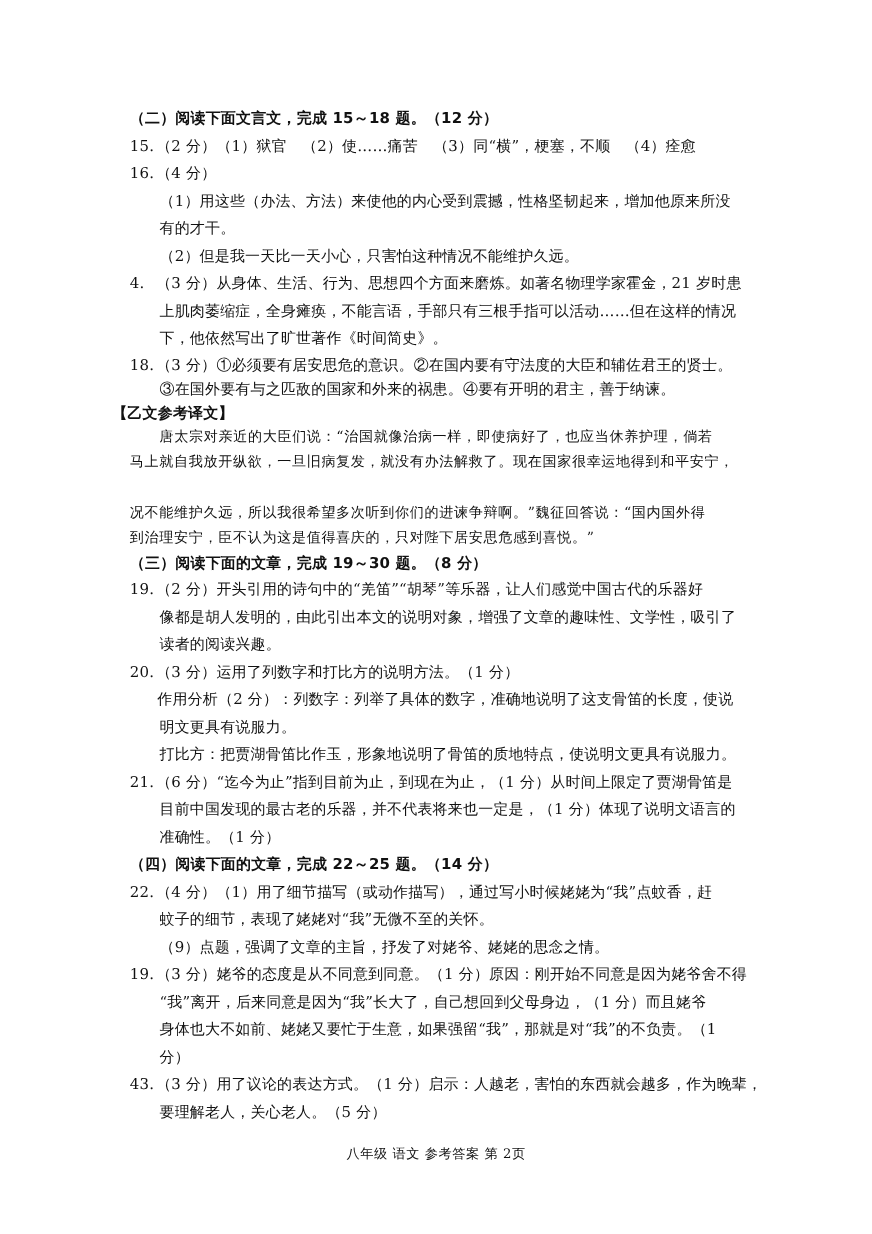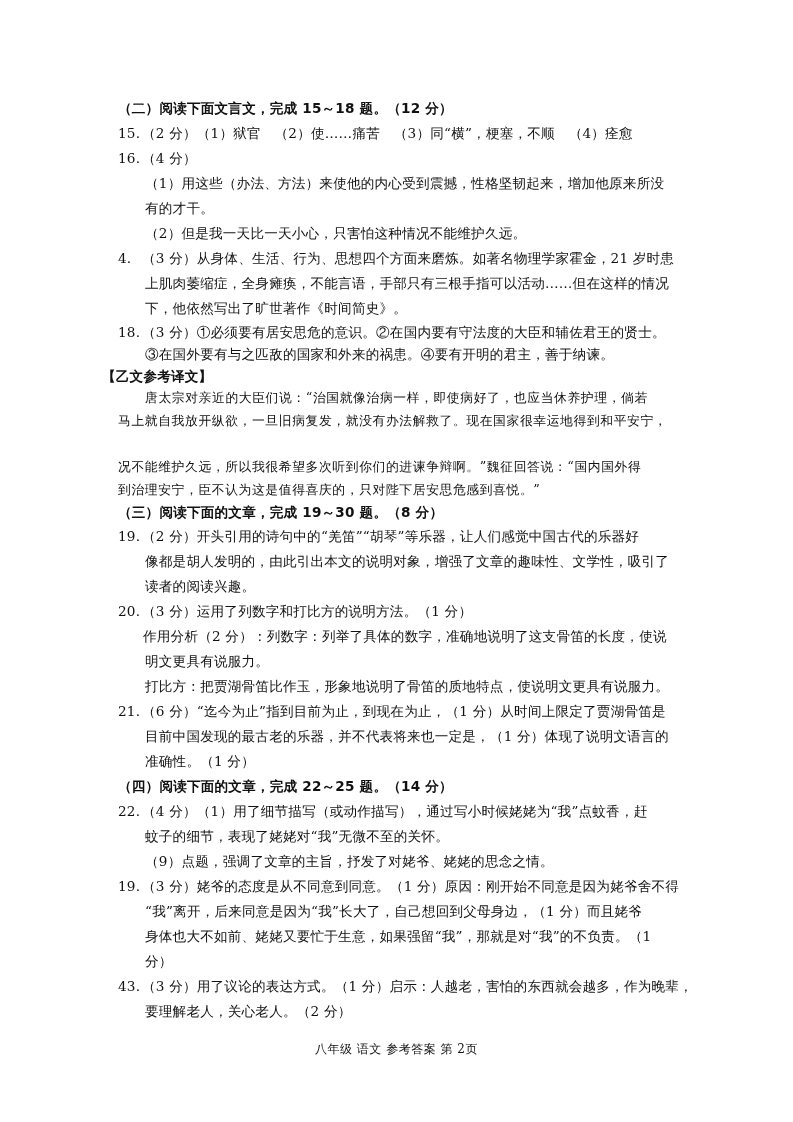--- a/index.html
+++ b/index.html
@@ -59,16 +59,16 @@
   <div class="line" style="left:118px;top:802px;"><span class="num">22.</span><span>（4 分）（1）用了细节描写（或动作描写），通过写小时候姥姥为“我”点蚊香，赶</span></div>
   <div class="line" style="left:145px;top:827px;">蚊子的细节，表现了姥姥对“我”无微不至的关怀。</div>
   <div class="line" style="left:145px;top:852px;">（9）点题，强调了文章的主旨，抒发了对姥爷、姥姥的思念之情。</div>
 
   <div class="line" style="left:118px;top:877px;"><span class="num">19.</span><span>（3 分）姥爷的态度是从不同意到同意。（1 分）原因：刚开始不同意是因为姥爷舍不得</span></div>
   <div class="line" style="left:145px;top:902px;">“我”离开，后来同意是因为“我”长大了，自己想回到父母身边，（1 分）而且姥爷</div>
   <div class="line" style="left:145px;top:927px;">身体也大不如前、姥姥又要忙于生意，如果强留“我”，那就是对“我”的不负责。（1</div>
   <div class="line" style="left:145px;top:952px;">分）</div>
 
   <div class="line" style="left:118px;top:977px;"><span class="num">43.</span><span>（3 分）用了议论的表达方式。（1 分）启示：人越老，害怕的东西就会越多，作为晚辈，</span></div>
-  <div class="line" style="left:145px;top:1002px;">要理解老人，关心老人。（2 分）</div>
+  <div class="line" style="left:145px;top:1002px;">要理解老人，关心老人。（5 分）</div>
 
   <div class="footer">八年级 语文 参考答案 第 2页</div>
 </div>
 
 </body></html>

